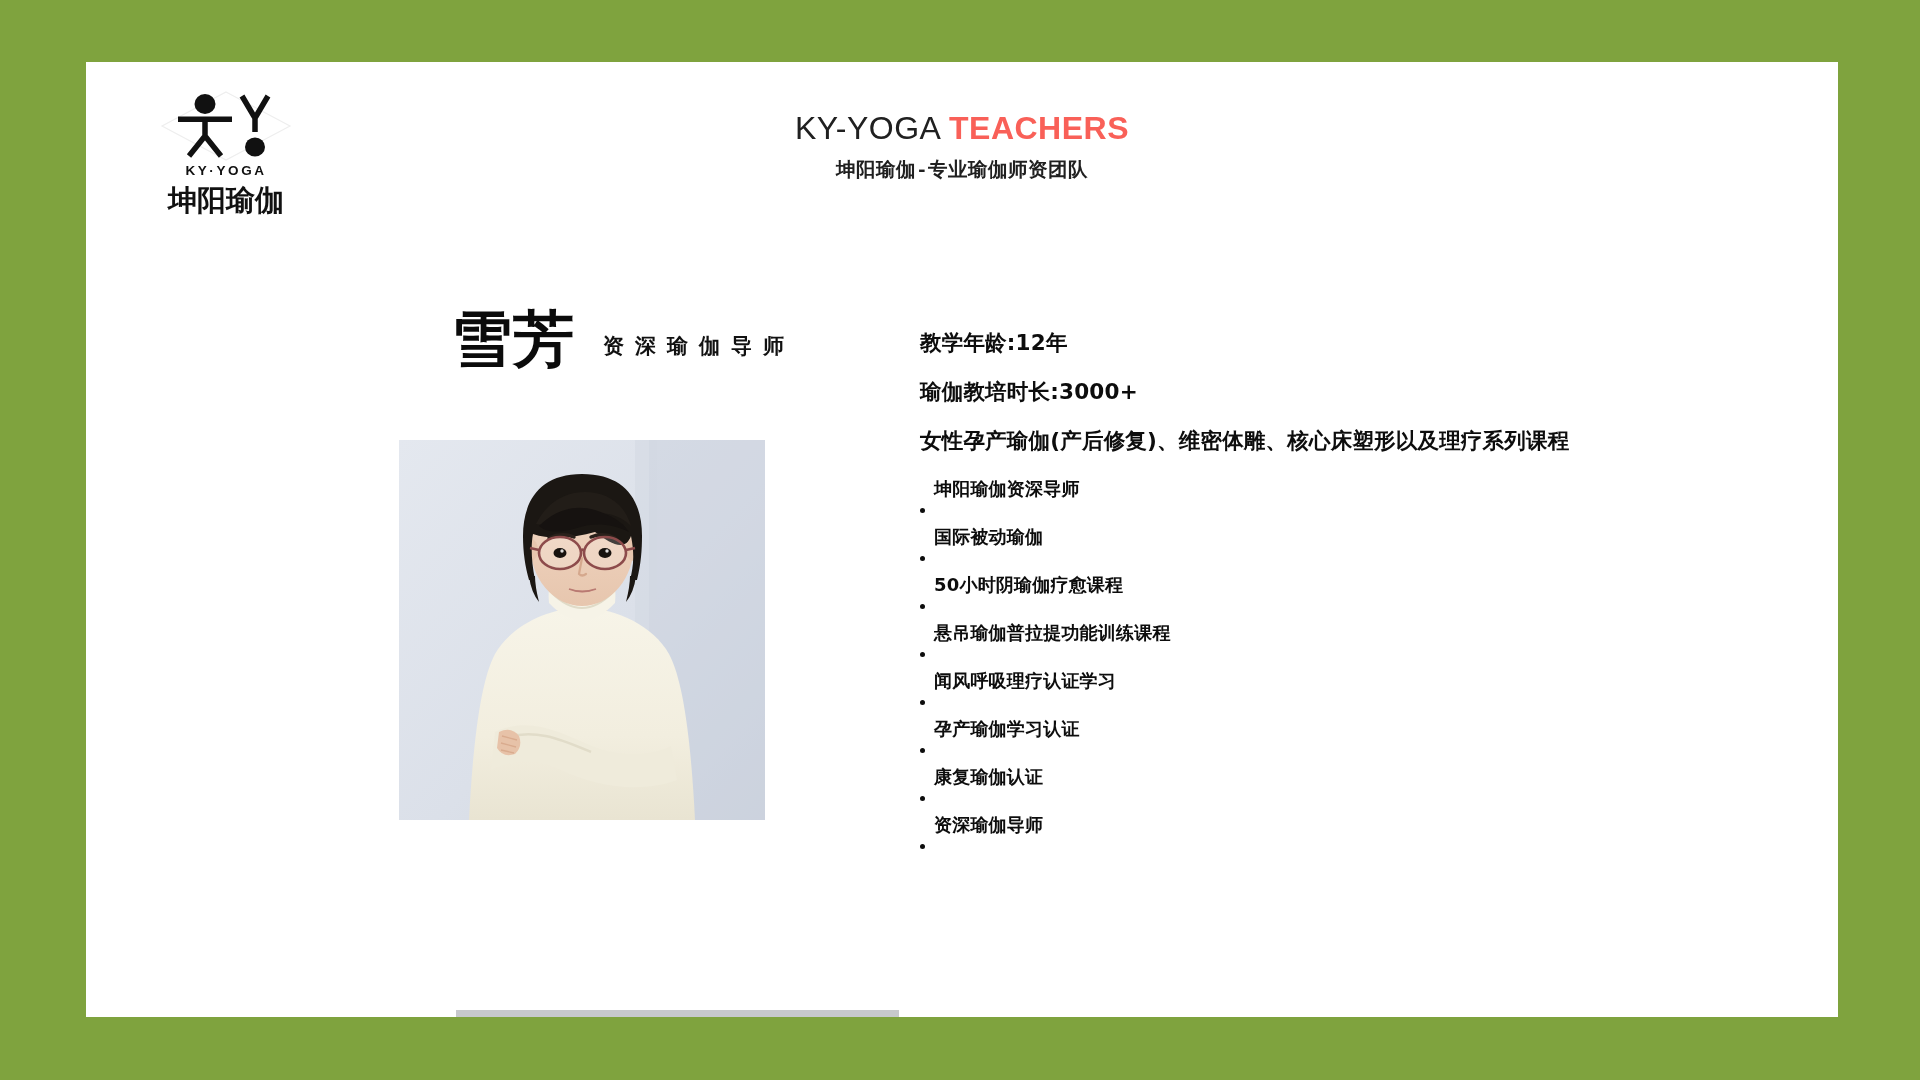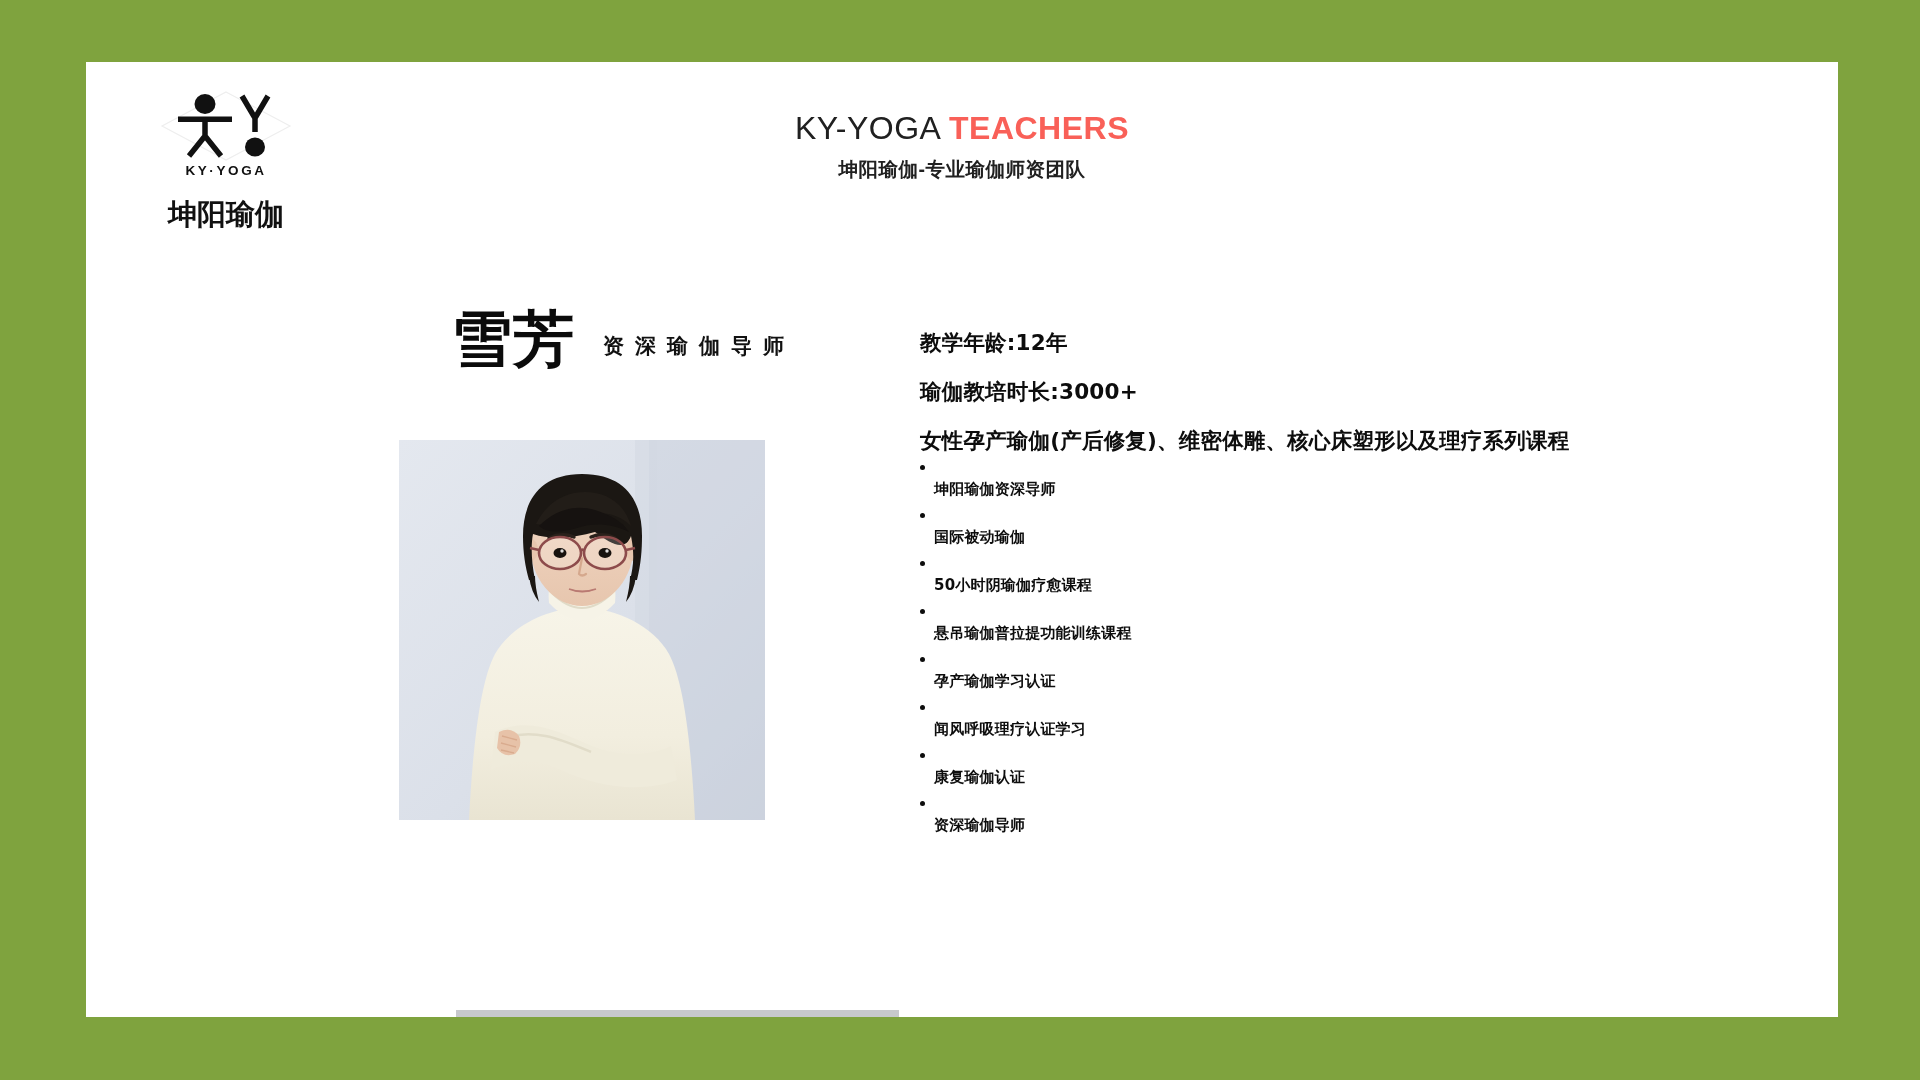--- a/index.html
+++ b/index.html
@@ -64,21 +64,21 @@
     color: #111;
     margin-top: 1px;
     line-height: 1.2;
   }
   .logo-cn {
     font-size: 29px;
     font-weight: 700;
     letter-spacing: 0px;
     color: #111;
     line-height: 1.25;
-    margin-top: 17px;
+    margin-top: 3px;
     font-family: "DejaVu Sans", "Liberation Sans", sans-serif;
   }
 
   
   .header {
     position: absolute;
     left: 0;
     top: 48px;
     width: 1752px;
     text-align: center;
@@ -96,21 +96,21 @@
   .header-main .part-b {
     color: #F96058;
     font-weight: 700;
   }
   .header-sub {
     margin-top: 9px;
     font-size: 19.5px;
     font-weight: 700;
     color: #202020;
     letter-spacing: 0.5px;
-    font-family: Liberation Sans, sans-serif;
+    font-family: Liberation Mono, monospace;
   }
 
   
   .name-row {
     position: absolute;
     left: 365px;
     top: 202px;
     display: flex;
     align-items: baseline;
   }
@@ -159,28 +159,28 @@
     font-weight: 700;
     color: #0d0d0d;
     line-height: 49px;
     white-space: nowrap;
     letter-spacing: 0.2px;
   }
   .bio-bullets {
     margin-top: 0px;
   }
   .bullet {
-    font-size: 15px;
+    font-size: 18px;
     font-weight: 700;
     color: #0d0d0d;
     line-height: 48px;
     white-space: nowrap;
     letter-spacing: 0.2px;
     display: flex;
-    align-items: flex-start;
+    align-items: flex-end;
   }
   .bullet .dot {
     display: inline-block;
     width: 5px;
     height: 5px;
     border-radius: 50%;
     background: #0d0d0d;
     margin-right: 9px;
     flex: 0 0 auto;
   }
@@ -332,25 +332,25 @@
         <div class="bullet">
             <span class="dot"></span>
             <span>50小时阴瑜伽疗愈课程</span>
           </div>
         <div class="bullet">
             <span class="dot"></span>
             <span>悬吊瑜伽普拉提功能训练课程</span>
           </div>
         <div class="bullet">
             <span class="dot"></span>
+            <span>闻风呼吸理疗认证学习</span>
+          </div>
+        <div class="bullet">
+            <span class="dot"></span>
             <span>孕产瑜伽学习认证</span>
-          </div>
-        <div class="bullet">
-            <span class="dot"></span>
-            <span>闻风呼吸理疗认证学习</span>
           </div>
         <div class="bullet">
             <span class="dot"></span>
             <span>康复瑜伽认证</span>
           </div>
         <div class="bullet">
             <span class="dot"></span>
             <span>资深瑜伽导师</span>
           </div>
       </div>

